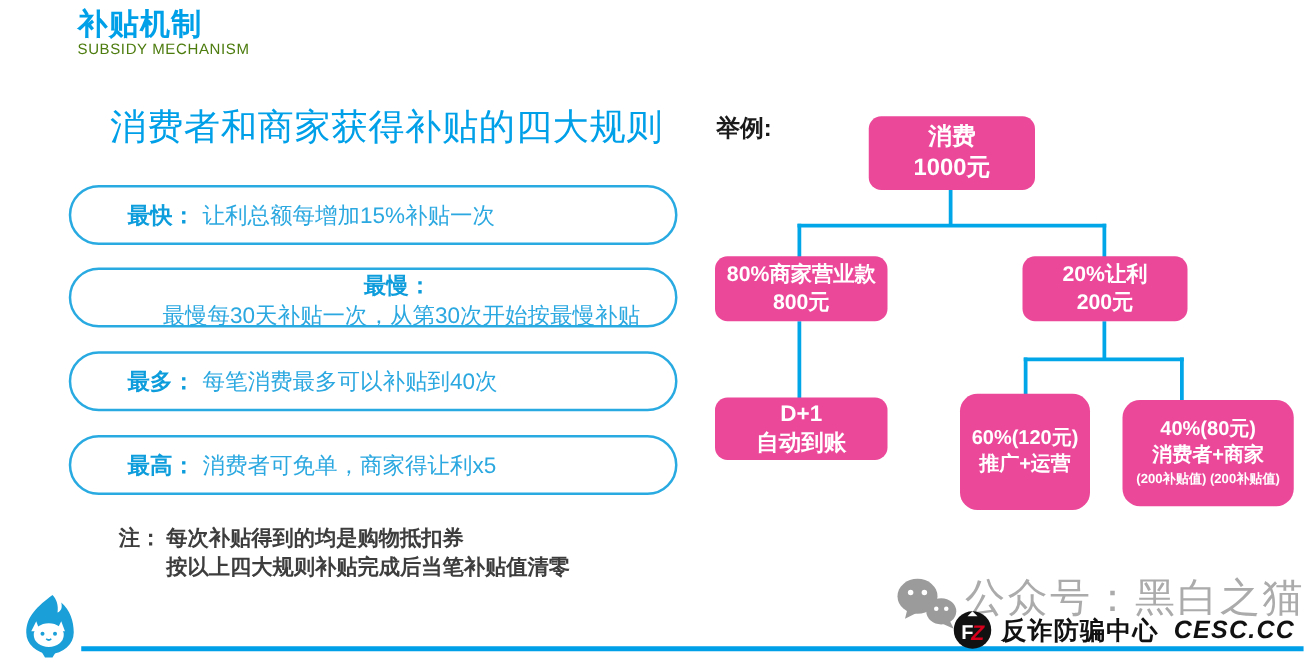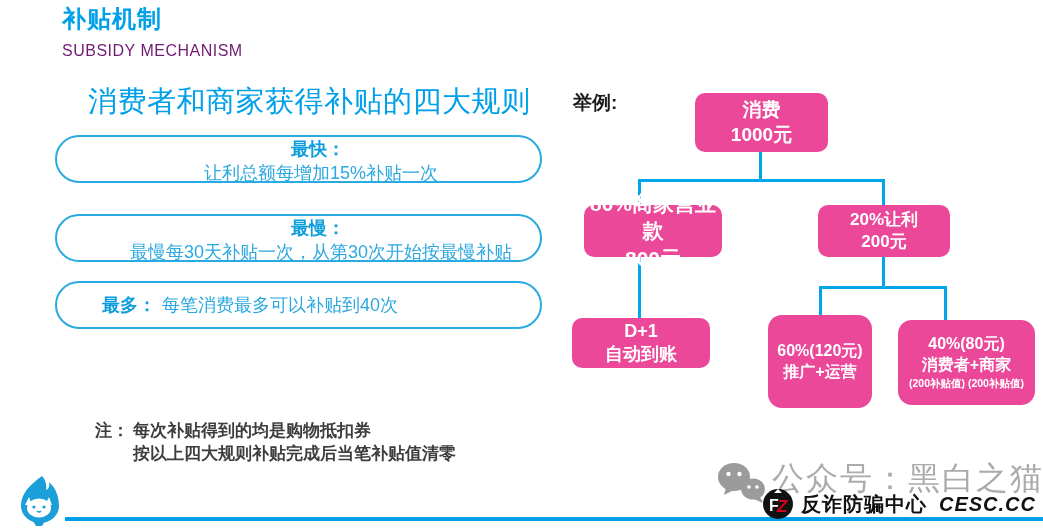--- a/index.html
+++ b/index.html
@@ -3,45 +3,45 @@
 <meta charset="utf-8">
 <style>
   * { margin: 0; padding: 0; box-sizing: border-box; }
   html, body { width: 1043px; height: 530px; background: #ffffff; overflow: hidden; }
   body { font-family: "Liberation Sans", "DejaVu Sans", sans-serif; }
   #slide { position: relative; width: 1043px; height: 426px; background: #ffffff; padding-left: 32px; }
 
   
   .title-cn { position: absolute; left: 62px; top: 3px; font-size: 24px; font-weight: bold;
               color: #00A0E9; letter-spacing: 1px; }
-  .title-en { position: absolute; left: 62px; top: 42px; font-size: 16px; color: #701a75;
+  .title-en { position: absolute; left: 62px; top: 32px; font-size: 12px; color: #4d7c0f;
               letter-spacing: 0.5px; }
 
   
   .rules-heading { position: absolute; left: 88px; top: 82px; font-size: 29px; font-weight: normal;
                    color: #00A0E9; letter-spacing: 0.5px; }
   .rule-pill { position: absolute; left: 55px; width: 487px; height: 48px;
                border: 2px solid #29ABE2; border-radius: 26px; background: #ffffff;
                display: flex; align-items: center; padding-left: 45px;
                font-size: 18px; color: #2BA8E0; white-space: nowrap; }
   .rule-pill .rule-label { font-weight: bold; color: #0D9DDC; margin-right: 6px; }
-  .rule-1 { top: 135px; flex-direction: column; } .rule-2 { top: 214px; flex-direction: column; } .rule-3 { top: 281px; text-align: right; } .rule-4 { top: 348px; }
+  .rule-1 { top: 148px; } .rule-2 { top: 214px; flex-direction: column; } .rule-3 { top: 281px; text-align: right; } .rule-4 { top: 348px; }
 
   .note { position: absolute; left: 95px; top: 420px; display: flex; font-size: 17px;
           font-weight: bold; color: #3D3D3D; line-height: 1.35; }
   .note-label { margin-right: 4px; }
 
   
   .example-label { position: absolute; left: 573px; top: 90px; font-size: 19px; font-weight: bold;
                    color: #1a1a1a; }
   .flow-node { position: absolute; background: #ec4899; color: #ffffff; font-weight: bold;
                border-radius: 10px; display: flex; flex-direction: column; align-items: center;
                justify-content: center; text-align: center; line-height: 1.3; }
   .node-root     { left: 695px; top:  93px; width: 133px; height: 59px; font-size: 19px; }
-  .node-merchant { left: 584px; top: 205px; width: 138px; height: 52px; font-size: 21px; }
+  .node-merchant { left: 572px; top: 205px; width: 138px; height: 52px; font-size: 17px; }
   .node-rebate   { left: 818px; top: 205px; width: 132px; height: 52px; font-size: 17px; }
   .node-dplus1   { left: 572px; top: 318px; width: 138px; height: 50px; font-size: 18px; }
   .node-promo    { left: 768px; top: 315px; width: 104px; height: 93px; font-size: 16px; border-radius: 14px; }
   .node-consumer { left: 898px; top: 320px; width: 137px; height: 85px; font-size: 16px; border-radius: 14px; }
   .node-small    { font-size: 10.5px; font-weight: bold; margin-top: 2px; white-space: nowrap; }
   .connector { position: absolute; background: #00A6E8; }
   .conn-v1  { left: 759px; top: 152px; width: 3px; height: 28px; }
   .conn-h1  { left: 638px; top: 179px; width: 247px; height: 3px; }
   .conn-v2a { left: 638px; top: 179px; width: 3px; height: 27px; }
   .conn-v2b { left: 882px; top: 179px; width: 3px; height: 27px; }
@@ -80,20 +80,24 @@
     <span class="rule-label">最快：</span>
     <span>让利总额每增加15%补贴一次</span>
   </div>
   <div class="rule-pill rule-2">
     <span class="rule-label">最慢：</span>
     <span>最慢每30天补贴一次，从第30次开始按最慢补贴</span>
   </div>
   <div class="rule-pill rule-3">
     <span class="rule-label">最多：</span>
     <span>每笔消费最多可以补贴到40次</span>
+  </div>
+  <div class="rule-pill rule-4">
+    <span class="rule-label">最高：</span>
+    <span>消费者可免单，商家得让利x5</span>
   </div>
 
   <div class="note">
     <div class="note-label">注：</div>
     <div>
       <div>每次补贴得到的均是购物抵扣券</div>
       <div>按以上四大规则补贴完成后当笔补贴值清零</div>
     </div>
   </div>
 

